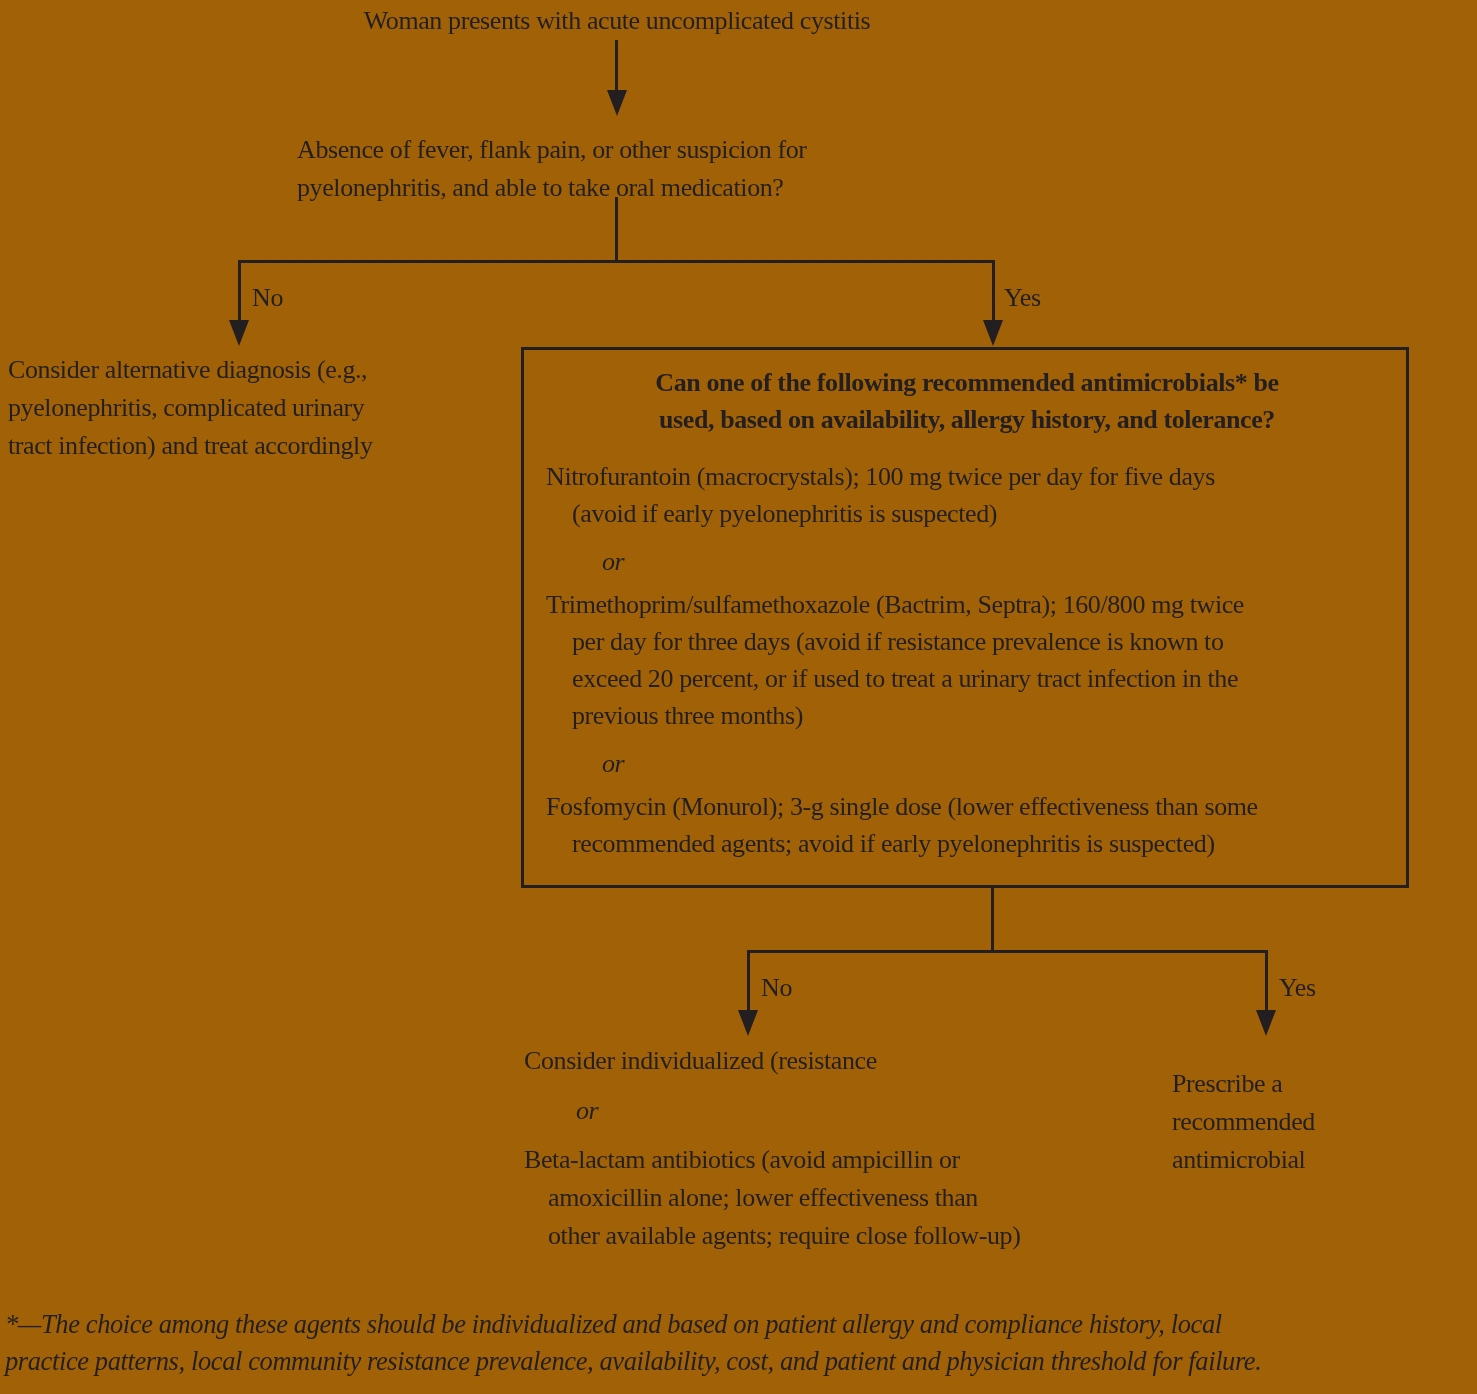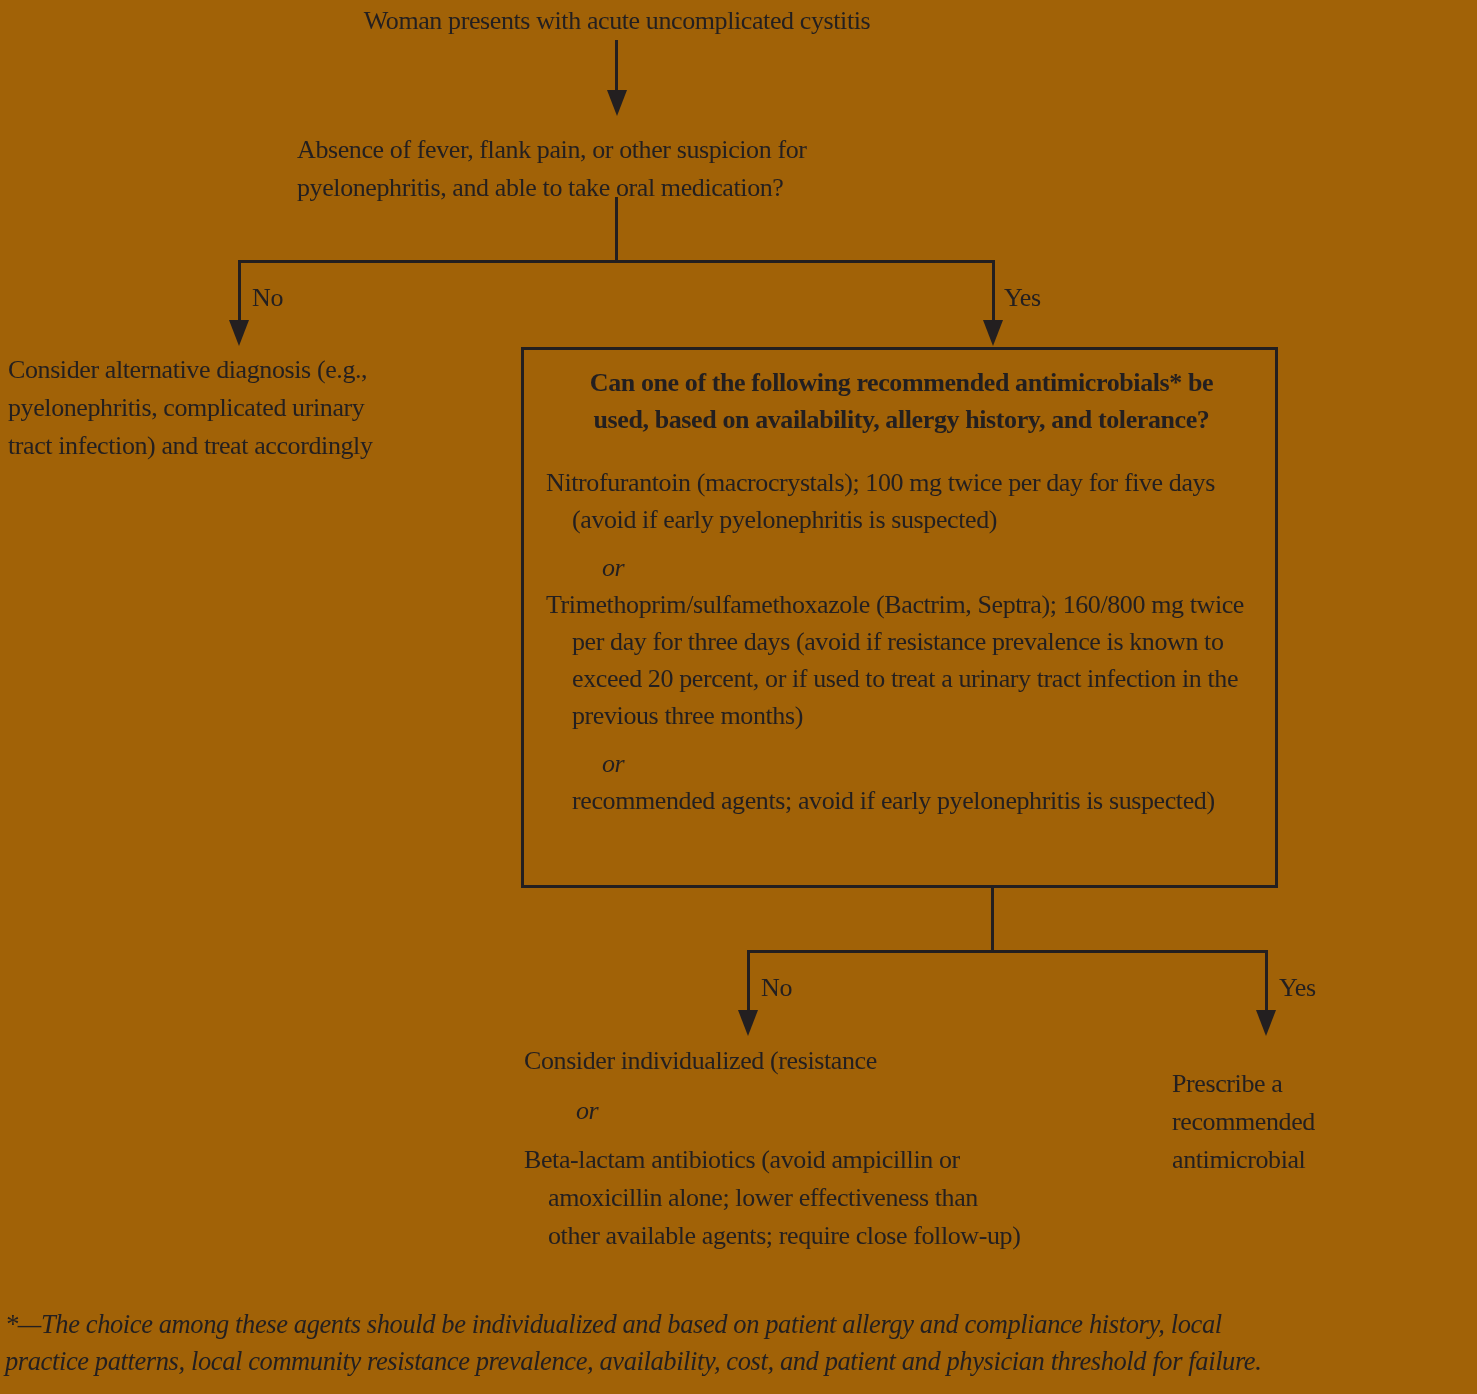--- a/index.html
+++ b/index.html
@@ -28,32 +28,32 @@
     position: absolute;
     width: 0; height: 0;
     border-left: 10px solid transparent;
     border-right: 10px solid transparent;
     border-top: 26px solid #231f20;
   }
   .lbl { line-height: 30px; }
   .box {
     position: absolute;
     left: 521px; top: 347px;
-    width: 757px; height: 541px;
+    width: 888px; height: 541px;
     border: 3px solid #231f20;
     box-sizing: border-box;
     padding: 14px 18px 0 22px;
   }
   .box .heading {
     font-weight: bold;
     text-align: center;
     line-height: 37px;
   }
-  .box .opt { line-height: 37px; }
-  .box .opt1 { margin-top: 26px; }
+  .box .opt { line-height: 37px; margin-top: 6px; }
+  .box .opt1 { margin-top: 20px; }
   .box .or, .or-inline {
     font-style: italic;
     padding-left: 56px;
     line-height: 37px;
     margin-top: 11px;
   }
   .branch-block { position: absolute; line-height: 38px; }
   .branch-block .or-inline { padding-left: 52px; margin: 12px 0 12px 0; }
   .footnote {
     position: absolute;
@@ -107,20 +107,21 @@
     </div>
     <div class="or">or</div>
     <div class="opt">
       <div class="ln">Trimethoprim/sulfamethoxazole (Bactrim, Septra); 160/800 mg twice</div>
       <div class="ln cont">per day for three days (avoid if resistance prevalence is known to</div>
       <div class="ln cont">exceed 20 percent, or if used to treat a urinary tract infection in the</div>
       <div class="ln cont">previous three months)</div>
     </div>
     <div class="or">or</div>
     <div class="opt">
+      <div class="ln">Fosfomycin (Monurol); 3-g single dose (lower effectiveness than some</div>
       <div class="ln cont">recommended agents; avoid if early pyelonephritis is suspected)</div>
     </div>
   </div>
 
   <div class="vl" style="left:991px; top:885px; height:67px;"></div>
   <div class="hl" style="left:747px; top:950px; width:521px;"></div>
 
   <div class="vl" style="left:747px; top:950px; height:62px;"></div>
   <div class="arr" style="left:738px; top:1010px;"></div>
   <div class="t lbl" style="left:761px; top:973px;">No</div>

